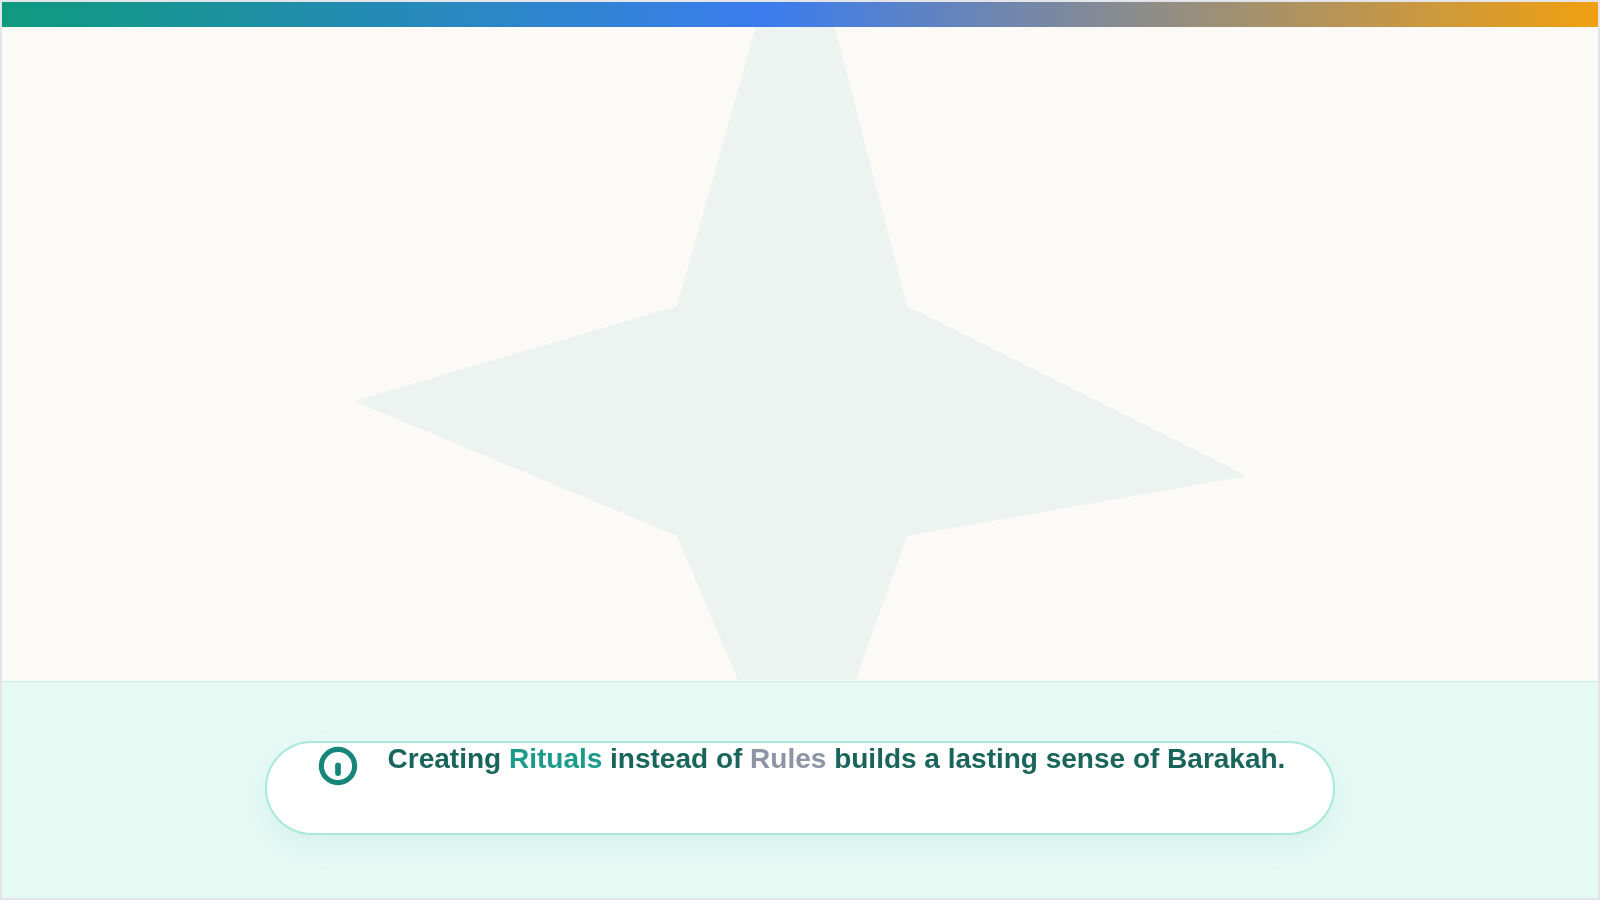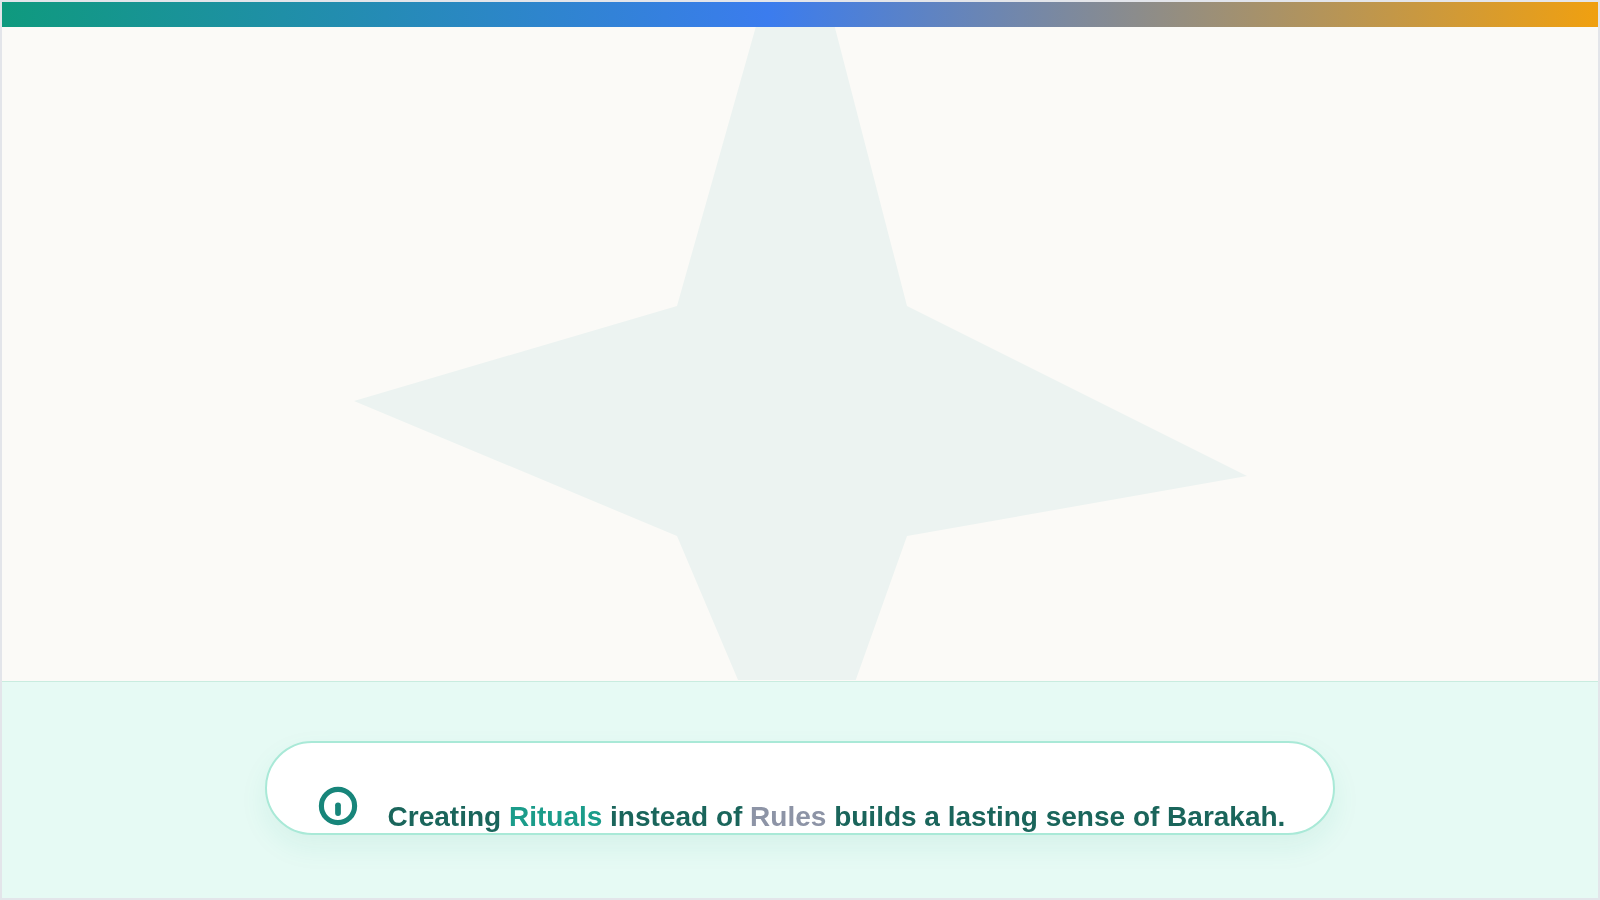--- a/index.html
+++ b/index.html
@@ -59,21 +59,21 @@
   }
   .band {
     position: absolute; left: 0; right: 0; bottom: 0; height: 217px;
     background: var(--band-background, #e6faf4);
     border-top: 1px solid var(--band-border, #c9ecdf);
     display: flex; justify-content: center; align-items: flex-start;
     padding-top: 59px;
   }
   .message-pill {
     height: 94px;
-    display: inline-flex; align-items: flex-end;
+    display: inline-flex; align-items: flex-start;
     gap: 27px;
     padding: 0 48px;
     background: var(--pill-background, #ffffff);
     border: 2px solid var(--pill-border, #a9e9d7);
     border-radius: 47px;
     box-shadow: 0 12px 28px rgba(23, 150, 128, 0.08);
   }
   .pill-icon { color: var(--pill-icon-color, #17857a); flex: 0 0 auto; }
   .pill-text { font-size: 28px; font-weight: 700; white-space: nowrap; }
 </style>

